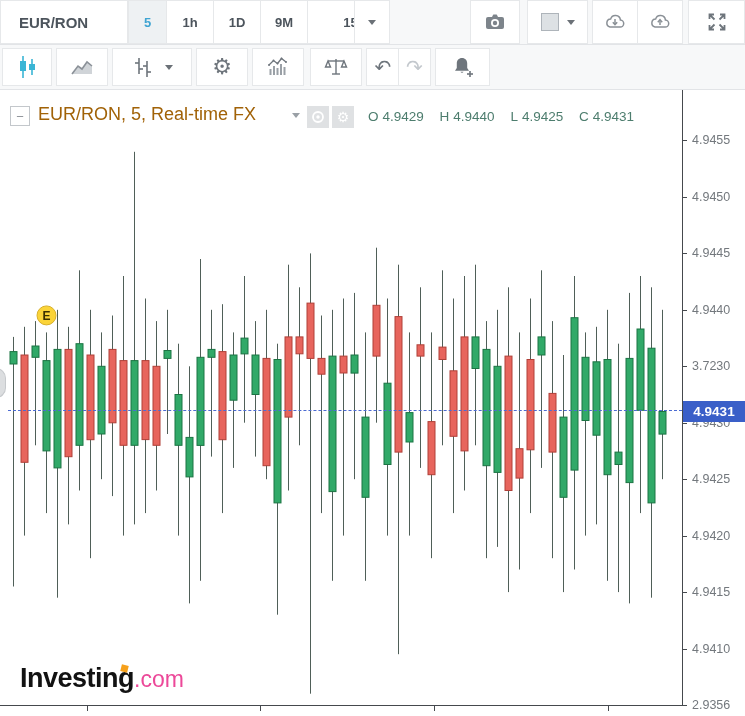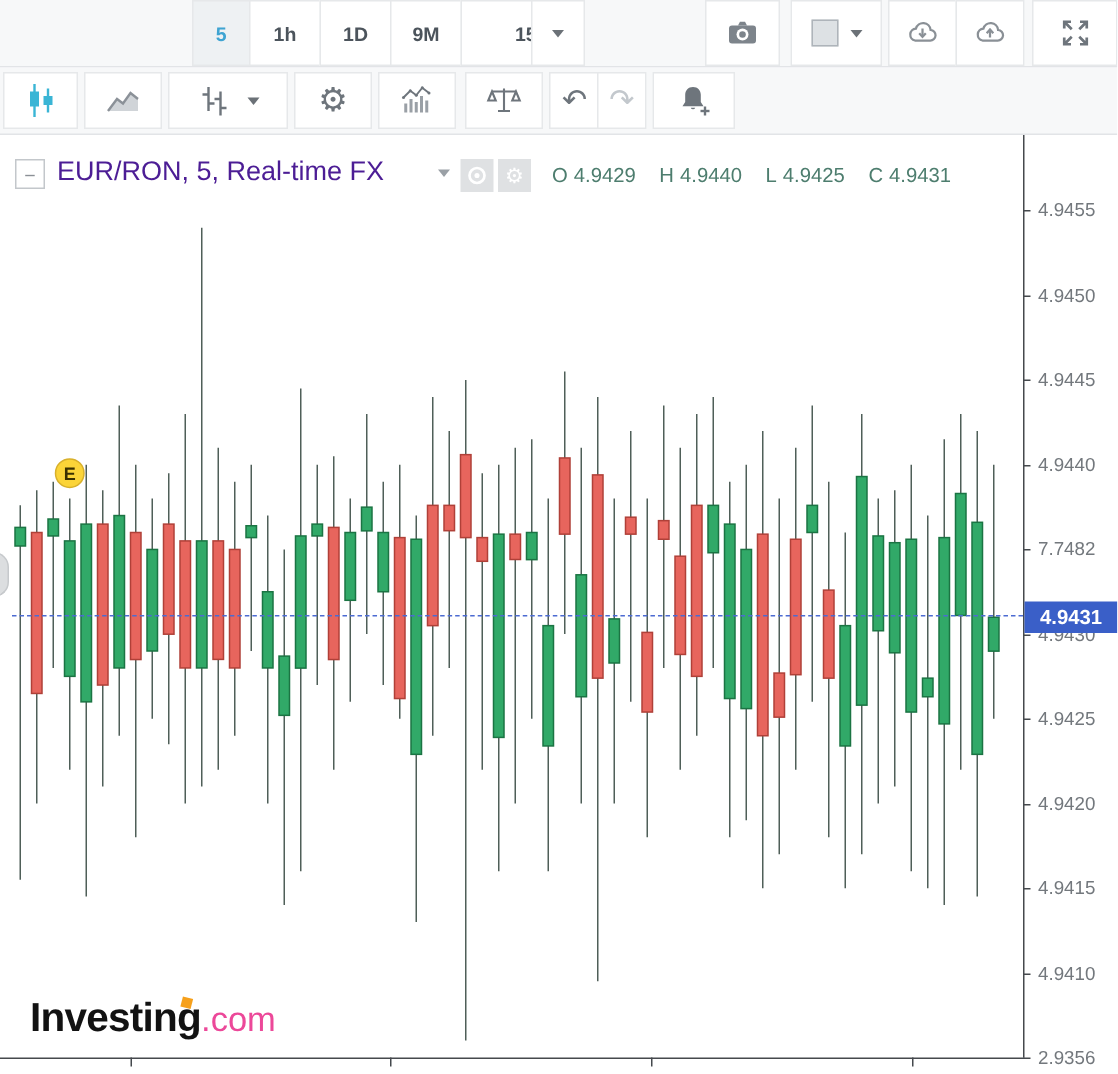--- a/index.html
+++ b/index.html
@@ -32,21 +32,21 @@
   .glyph { font-size:22px; line-height:1; color:#6e757c; font-weight:normal; }
   .glyph.light { color:#c3c8cd; }
   .layout-square { width:18px; height:18px; background:#dde1e4; border:1px solid #aeb4ba; margin-right:8px; }
   
   #chart-header { position:absolute; left:0; top:90px; width:680px; height:44px; background:#fff; }
   #collapse-box {
     position:absolute; left:10px; top:16px; width:20px; height:20px;
     border:1px solid #c3c7cb; color:#8b9096; font-size:13px;
     display:flex; align-items:center; justify-content:center; cursor:pointer; background:#fff;
   }
-  #chart-title { position:absolute; left:38px; top:14px; font-size:18px; color:#4c1d95; white-space:nowrap; }
+  #chart-title { position:absolute; left:38px; top:14px; font-size:18px; color:#a16207; white-space:nowrap; }
   #title-caret { position:absolute; left:292px; top:23px; }
   .mini-btn {
     position:absolute; top:16px; width:22px; height:22px; background:#dfe1e3;
     display:flex; align-items:center; justify-content:center; cursor:pointer;
   }
   #mini-eye { left:307px; } #mini-gear { left:332px; color:#fff; font-size:14px; }
   #ohlc { position:absolute; left:368px; top:19px; font-size:13.5px; color:#4d7d6e; white-space:nowrap; }
   #ohlc span { margin-right:4px; } #ohlc .val { margin-right:12px; }
   
   #candles-svg { position:absolute; left:0; top:0; width:745px; height:716px; }
@@ -73,20 +73,23 @@
   #logo-tld { font-size:23px; color:#ec4899; }
   #logo-dot { position:absolute; left:101px; top:2px; width:7px; height:7px; background:#f6a01b; transform:rotate(14deg); }
   svg.icon { display:block; }
 </style>
 </head>
 <body>
 
 <div id="app">
 
   <div class="toolbar" id="toolbar-top">
+    <div class="tb-btn symbol" style="left:0;width:128px;">
+      <span>EUR/RON</span>
+    </div>
     <div class="tb-btn active" style="left:128px;width:39px;">
       <span>5</span>
     </div>
     <div class="tb-btn" style="left:166px;width:48px;">
       <span>1h</span>
     </div>
     <div class="tb-btn" style="left:213px;width:48px;">
       <span>1D</span>
     </div>
     <div class="tb-btn" style="left:260px;width:48px;">
@@ -370,21 +373,21 @@
   <div id="price-ticks">
       <div class="tick-dash" style="top: 140px;"></div>
       <div class="tick-label" style="top: 133px;">4.9455</div>
       <div class="tick-dash" style="top: 197px;"></div>
       <div class="tick-label" style="top: 190px;">4.9450</div>
       <div class="tick-dash" style="top: 253px;"></div>
       <div class="tick-label" style="top: 246px;">4.9445</div>
       <div class="tick-dash" style="top: 310px;"></div>
       <div class="tick-label" style="top: 303px;">4.9440</div>
       <div class="tick-dash" style="top: 366px;"></div>
-      <div class="tick-label" style="top: 359px;">7.7482</div>
+      <div class="tick-label" style="top: 359px;">3.7230</div>
       <div class="tick-dash" style="top: 423px;"></div>
       <div class="tick-label" style="top: 416px;">4.9430</div>
       <div class="tick-dash" style="top: 479px;"></div>
       <div class="tick-label" style="top: 472px;">4.9425</div>
       <div class="tick-dash" style="top: 536px;"></div>
       <div class="tick-label" style="top: 529px;">4.9420</div>
       <div class="tick-dash" style="top: 592px;"></div>
       <div class="tick-label" style="top: 585px;">4.9415</div>
       <div class="tick-dash" style="top: 649px;"></div>
       <div class="tick-label" style="top: 642px;">4.9410</div>

